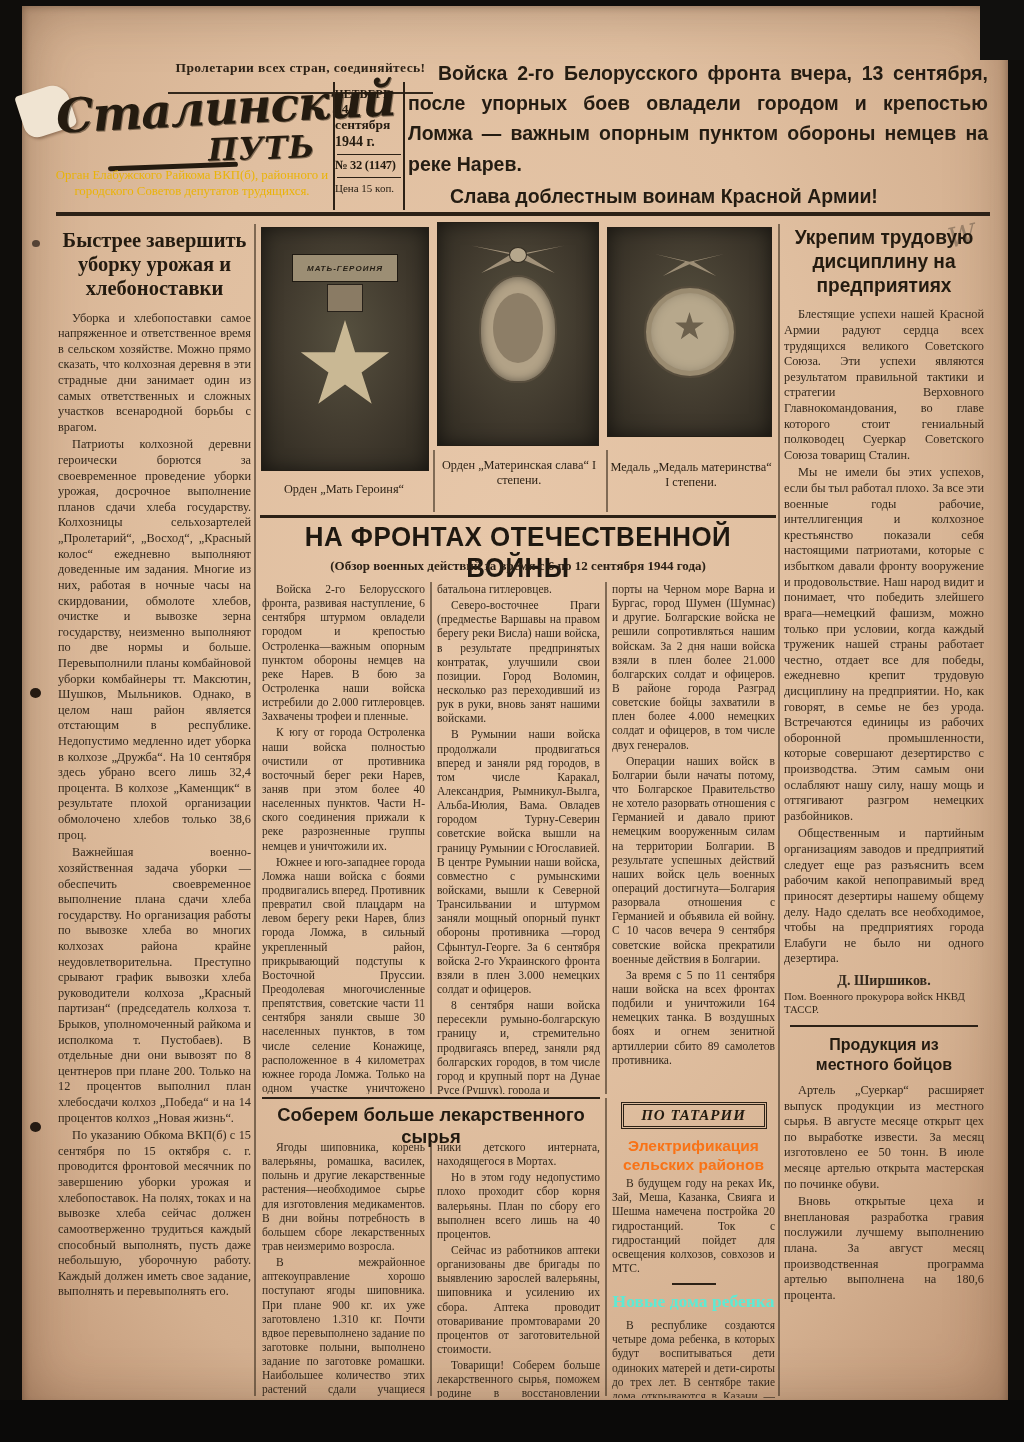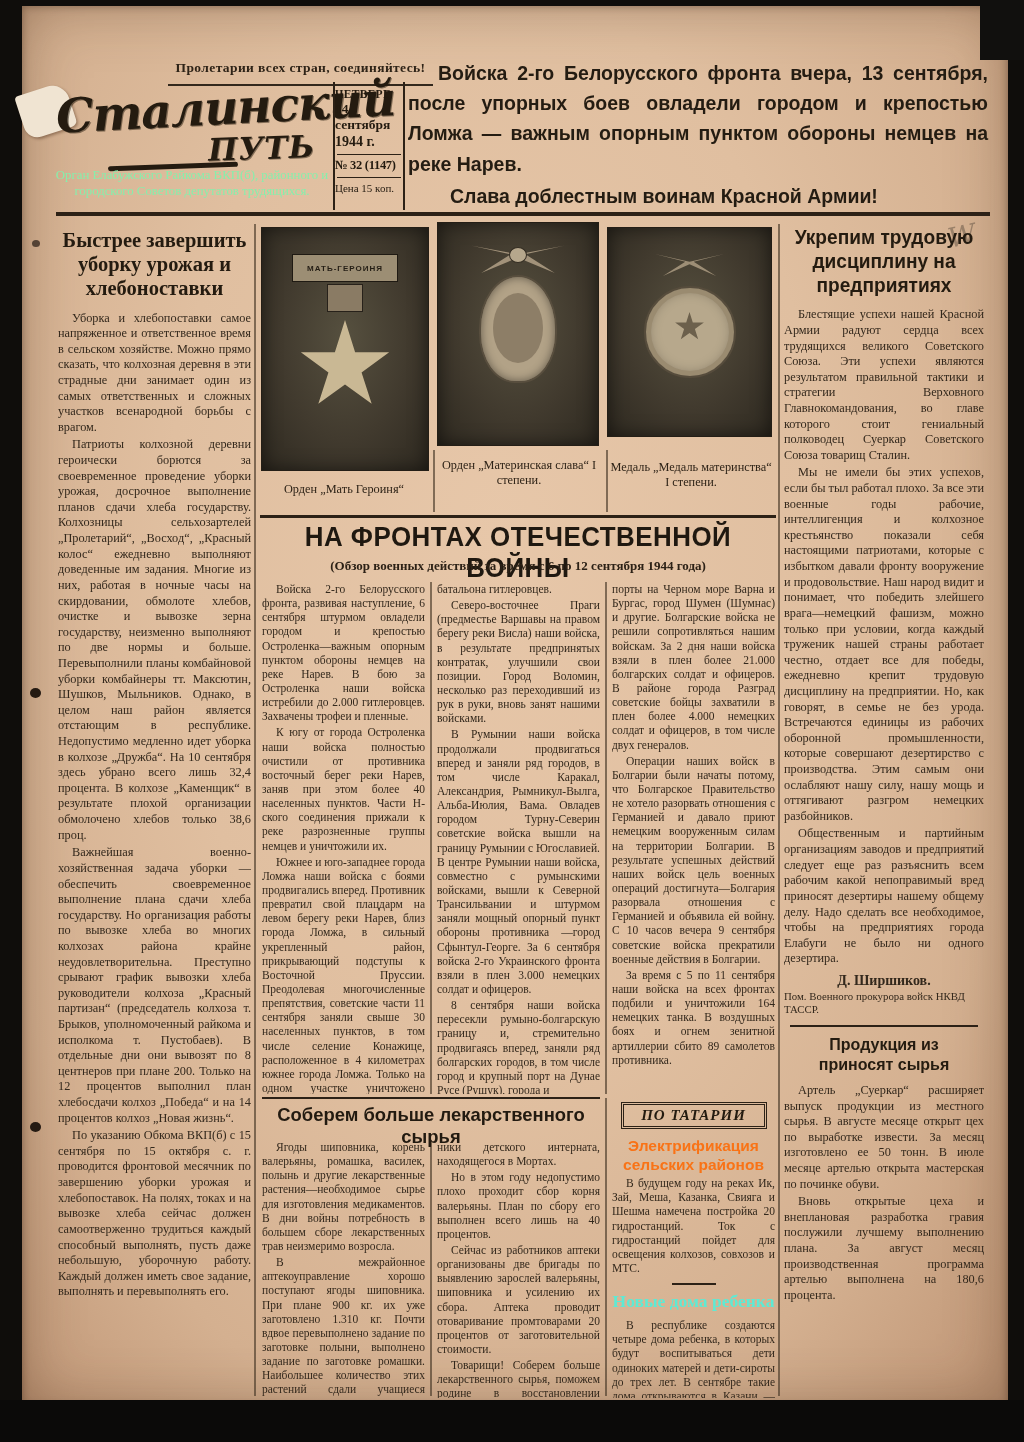--- a/index.html
+++ b/index.html
@@ -30,32 +30,32 @@
   .hole2{left:30px;top:688px;width:11px;height:10px;}
   .hole3{left:30px;top:1122px;width:11px;height:10px;}
   .pencil{position:absolute;left:948px;top:220px;font-family:"DejaVu Serif",serif;
           font-size:27px;font-style:italic;color:#6b5a49;opacity:.55;transform:rotate(-12deg);}
   
   .hrule{position:absolute;background:#2c2116;}
   .vrule{position:absolute;background:#4a3a2a;opacity:.65;width:1.5px;}
   
   .slogan{position:absolute;left:168px;top:60px;width:265px;text-align:center;
           font-weight:bold;font-size:13.5px;letter-spacing:.4px;border-bottom:2px solid #33281c;
-          padding-bottom:8px;color:#2e2317;}
+          padding-bottom:16px;color:#2e2317;}
   .masthead{position:absolute;left:50px;top:78px;width:290px;height:90px;}
   .mast-script{position:absolute;left:6px;top:2px;font-family:"DejaVu Serif",serif;
           font-style:italic;font-weight:bold;font-size:47px;color:#241b10;
           transform:rotate(-3deg);letter-spacing:-1px;text-shadow:1px 1px 0 rgba(35,25,12,.5);}
   .mast-put{position:absolute;left:158px;top:52px;font-family:"DejaVu Serif",serif;
           font-style:italic;font-weight:bold;font-size:31px;color:#241b10;letter-spacing:1px;
           transform:rotate(-2deg);text-shadow:1px 1px 0 rgba(35,25,12,.5);}
   .mast-flourish{position:absolute;left:58px;top:86px;width:130px;height:5px;background:#241b10;
           transform:rotate(-2deg);border-radius:3px;}
   .organ{position:absolute;left:46px;top:168px;width:292px;text-align:center;
-          font-size:12.8px;line-height:1.22;color:#86efac;}
+          font-size:12.8px;line-height:1.22;color:#eab308;}
   .datebox{position:absolute;left:333px;top:82px;width:68px;height:128px;
           border-left:2px solid #2c2116;border-right:2px solid #2c2116;
           text-align:left;color:#241b10;}
   .db-weekday{font-weight:bold;font-size:11.5px;margin-top:6px;letter-spacing:.3px;}
   .db-date{font-weight:bold;font-size:13.5px;margin-top:1px;}
   .db-year{font-weight:bold;font-size:14px;margin-top:1px;}
   .db-sep{height:0;border-top:1.5px solid #2c2116;margin:4px 2px 3px;}
   .db-issue{font-weight:bold;font-size:12.5px;letter-spacing:-.3px;}
   .db-price{font-size:11px;margin-top:4px;}
   .lead{position:absolute;left:408px;top:58px;width:580px;
@@ -69,21 +69,21 @@
   
   .left-col{position:absolute;left:58px;top:224px;width:193px;height:1172px;}
   .left-title{font-family:"Liberation Serif",serif;font-weight:bold;font-size:20.5px;
         line-height:1.18;text-align:center;margin:4px 0 10px;color:#241b10;}
   .left-col .col-text{font-size:12.3px;line-height:1.27;}
   
   .photo{position:absolute;background:radial-gradient(ellipse at 50% 45%, #56503f 0%, #413a2e 55%, #2e2920 100%);
          box-shadow:0 0 0 1px #241e16, inset 0 0 18px rgba(0,0,0,.5);}
   .caption{position:absolute;text-align:center;font-size:12.3px;line-height:1.2;color:#2e2317;}
   .plaque{position:absolute;left:50%;transform:translateX(-50%);top:26px;width:104px;height:26px;
-          background:#9c8e74;border:1px solid #1f1a13;display:flex;align-items:center;justify-content:center;}
+          background:#9c8e74;border:1px solid #1f1a13;display:flex;align-items:center;justify-content:center;font-style:italic;}
   .plaque span{font-size:8px;font-weight:bold;letter-spacing:1px;color:#241e15;font-family:"Liberation Sans",sans-serif;}
   .ribbon-strip{position:absolute;left:50%;transform:translateX(-50%);top:56px;width:34px;height:26px;
           background:#8a7b64;border:1px solid #27211a;}
   .star{position:absolute;left:50%;transform:translateX(-50%);top:92px;width:92px;height:92px;background:#c9b894;
         clip-path:polygon(50% 0%,61% 35%,98% 35%,68% 57%,79% 91%,50% 70%,21% 91%,32% 57%,2% 35%,39% 35%);
         filter:drop-shadow(0 2px 2px rgba(0,0,0,.5));}
   .bow{position:absolute;left:50%;transform:translateX(-50%);top:16px;width:92px;height:34px;background:#a2927a;
        clip-path:polygon(0 20%,42% 45%,10% 100%,50% 55%,90% 100%,58% 45%,100% 20%,50% 45%);}
   .knot{position:absolute;left:50%;transform:translateX(-50%);top:24px;width:16px;height:14px;background:#b6a78c;
        border-radius:50%;border:1px solid #332c22;}
@@ -266,20 +266,20 @@
 <div class="right-col flow">
   <h2 class="right-title">Укрепим трудовую дисциплину на предприятиях</h2>
   <div class="col-text">
       <p class="para">Блестящие успехи нашей Красной Армии радуют сердца всех трудящихся великого Советского Союза. Эти успехи являются результатом правильной тактики и стратегии Верховного Главнокомандования, во главе которого стоит гениальный полководец Суеркар Советского Союза товарищ Сталин.</p>
       <p class="para">Мы не имели бы этих успехов, если бы тыл работал плохо. За все эти военные годы рабочие, интеллигенция и колхозное крестьянство показали себя настоящими патриотами, которые с избытком давали фронту вооружение и продовольствие. Наш народ видит и понимает, что победить злейшего врага—немецкий фашизм, можно только при условии, когда каждый труженик нашей страны работает честно, отдает все для победы, ежедневно крепит трудовую дисциплину на предприятии. Но, как говорят, в семье не без урода. Встречаются единицы из рабочих оборонной промышленности, которые совершают дезертирство с производства. Этим самым они ослабляют нашу силу, нашу мощь и оттягивают разгром немецких разбойников.</p>
       <p class="para">Общественным и партийным организациям заводов и предприятий следует еще раз разъяснить всем рабочим какой непоправимый вред приносят дезертиры нашему общему делу. Надо сделать все необходимое, чтобы на предприятиях города Елабуги не было ни одного дезертира.</p>
     </div>
   <div class="byline">Д. Ширшиков.</div>
   <div class="byline-role">Пом. Военного прокурора войск НКВД ТАССР.</div>
   <div class="sec-rule"></div>
-  <h3 class="local-title">Продукция из приносят сырья</h3>
+  <h3 class="local-title">Продукция из местного бойцов</h3>
   <div class="col-text">
       <p class="para">Артель „Суеркар“ расширяет выпуск продукции из местного сырья. В августе месяце открыт цех по выработке извести. За месяц изготовлено ее 50 тонн. В июле месяце артелью открыта мастерская по починке обуви.</p>
       <p class="para">Вновь открытые цеха и внеплановая разработка гравия послужили лучшему выполнению плана. За август месяц производственная программа артелью выполнена на 180,6 процента.</p>
     </div>
 </div>
 
 <div class="edge edge-bottom"></div>
 
 </body></html>

